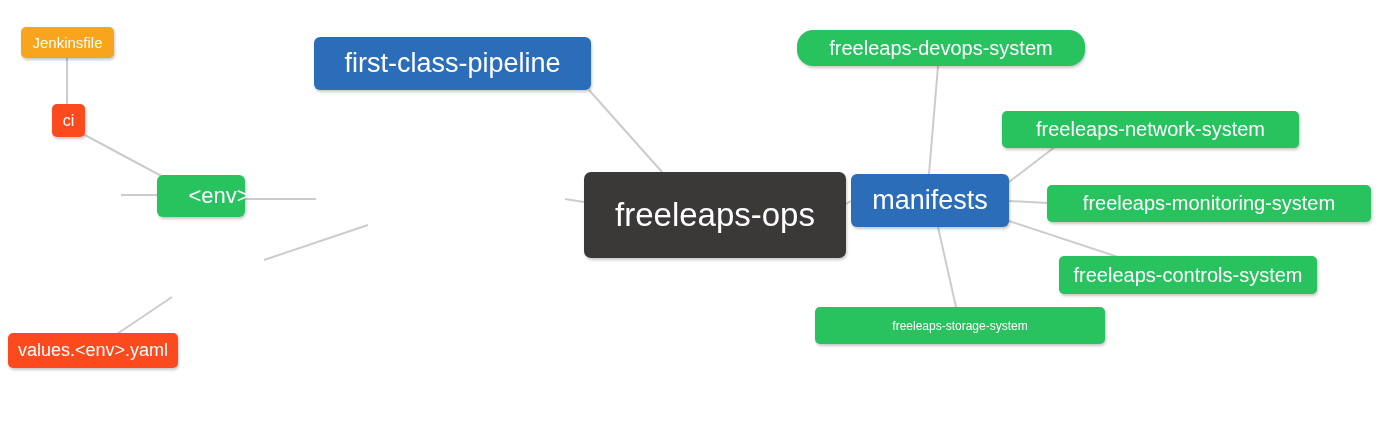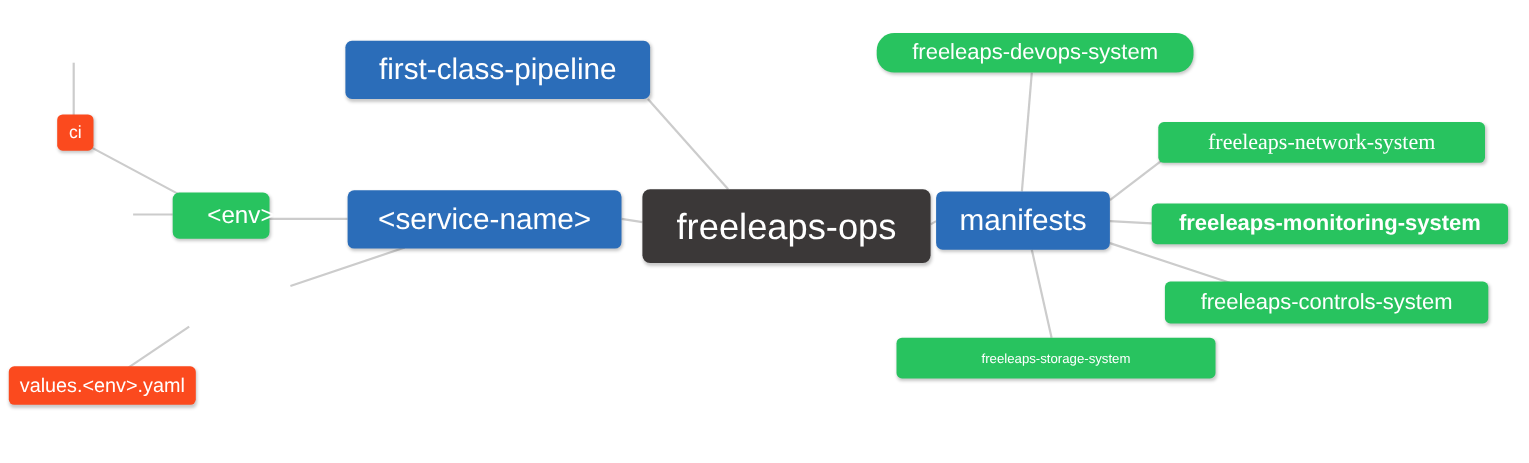--- a/index.html
+++ b/index.html
@@ -42,26 +42,26 @@
   .c-orange { background: #F8A41D; }
 
   .n-jenkinsfile   { left: 21px;  top: 27px;  width: 93px;  height: 31px; font-size: 15px; border-radius: 5px; }
   .n-ci            { left: 52px;  top: 104px; width: 33px;  height: 33px; font-size: 16px; border-radius: 5px; }
   .n-argo-app      { left: 31px;  top: 178px; width: 90px;  height: 33px; font-size: 18px; border-radius: 5px; }
   .n-env           { left: 157px; top: 175px; width: 88px;  height: 42px; font-size: 22px; padding-left: 36px; }
   .n-helm-pkg      { left: 147px; top: 257px; width: 117px; height: 40px; font-size: 22px; }
   .n-values-yaml   { left: 8px;   top: 333px; width: 170px; height: 35px; font-size: 18px; border-radius: 5px; }
   .n-first-class-pipeline { left: 314px; top: 37px;  width: 277px; height: 53px; font-size: 27px; }
   .n-service-name  { left: 316px; top: 173px; width: 249px; height: 53px; font-size: 27px; }
-  .n-root          { left: 584px; top: 172px; width: 262px; height: 67px; font-size: 33px; border-radius: 7px; }
+  .n-root          { left: 584px; top: 172px; width: 262px; height: 86px; font-size: 33px; border-radius: 7px; }
   .n-manifests     { left: 851px; top: 174px; width: 158px; height: 53px; font-size: 27px; }
   .n-devops-system     { left: 797px;  top: 30px;  width: 288px; height: 36px; font-size: 20px; border-radius: 16px; }
-  .n-network-system    { left: 1053px; top: 111px; width: 297px; height: 37px; font-size: 20px; border-radius: 5px; font-family: Liberation Serif, serif; }
-  .n-monitoring-system { left: 1047px; top: 185px; width: 324px; height: 37px; font-size: 20px; border-radius: 5px; font-weight: bold; }
-  .n-controls-system   { left: 1059px; top: 256px; width: 294px; height: 38px; font-size: 20px; border-radius: 5px; }
+  .n-network-system    { left: 1002px; top: 111px; width: 297px; height: 37px; font-size: 20px; border-radius: 5px; }
+  .n-monitoring-system { left: 1047px; top: 185px; width: 324px; height: 37px; font-size: 20px; border-radius: 5px; }
+  .n-controls-system   { left: 1059px; top: 256px; width: 258px; height: 38px; font-size: 20px; border-radius: 5px; }
   .n-storage-system    { left: 815px;  top: 307px; width: 290px; height: 37px; font-size: 12px; border-radius: 5px; }
 
   .edge { stroke: #CCCCCC; stroke-width: 2; fill: none; }
 </style>
 </head>
 <body>
 
 <div id="canvas">
 
   <svg id="edges" viewBox="0 0 1390 421">
@@ -74,26 +74,26 @@
     <line class="edge" x1="589" y1="90" x2="662" y2="172"></line>
     <line class="edge" x1="565" y1="199" x2="584" y2="202"></line>
     <line class="edge" x1="846" y1="204" x2="851" y2="201"></line>
     <line class="edge" x1="929" y1="174" x2="938" y2="66"></line>
     <line class="edge" x1="1009" y1="182" x2="1056" y2="146"></line>
     <line class="edge" x1="1009" y1="201" x2="1047" y2="203"></line>
     <line class="edge" x1="1009" y1="221" x2="1118" y2="257"></line>
     <line class="edge" x1="938" y1="227" x2="956" y2="307"></line>
   </svg>
 
+  <div class="node c-orange n-jenkinsfile">Jenkinsfile</div>
   <div class="node c-red n-ci">ci</div>
   <div class="node c-green n-env">&lt;env&gt;</div>
   <div class="node c-red n-values-yaml">values.&lt;env&gt;.yaml</div>
 
   <div class="node c-blue n-first-class-pipeline">first-class-pipeline</div>
-  <div class="node c-blue n-service-name">&lt;service-name&gt;</div>
   <div class="node c-dark n-root">freeleaps-ops</div>
   <div class="node c-blue n-manifests">manifests</div>
 
   <div class="node c-green n-devops-system">freeleaps-devops-system</div>
   <div class="node c-green n-network-system">freeleaps-network-system</div>
   <div class="node c-green n-monitoring-system">freeleaps-monitoring-system</div>
   <div class="node c-green n-controls-system">freeleaps-controls-system</div>
   <div class="node c-green n-storage-system">freeleaps-storage-system</div>
 
 </div>

